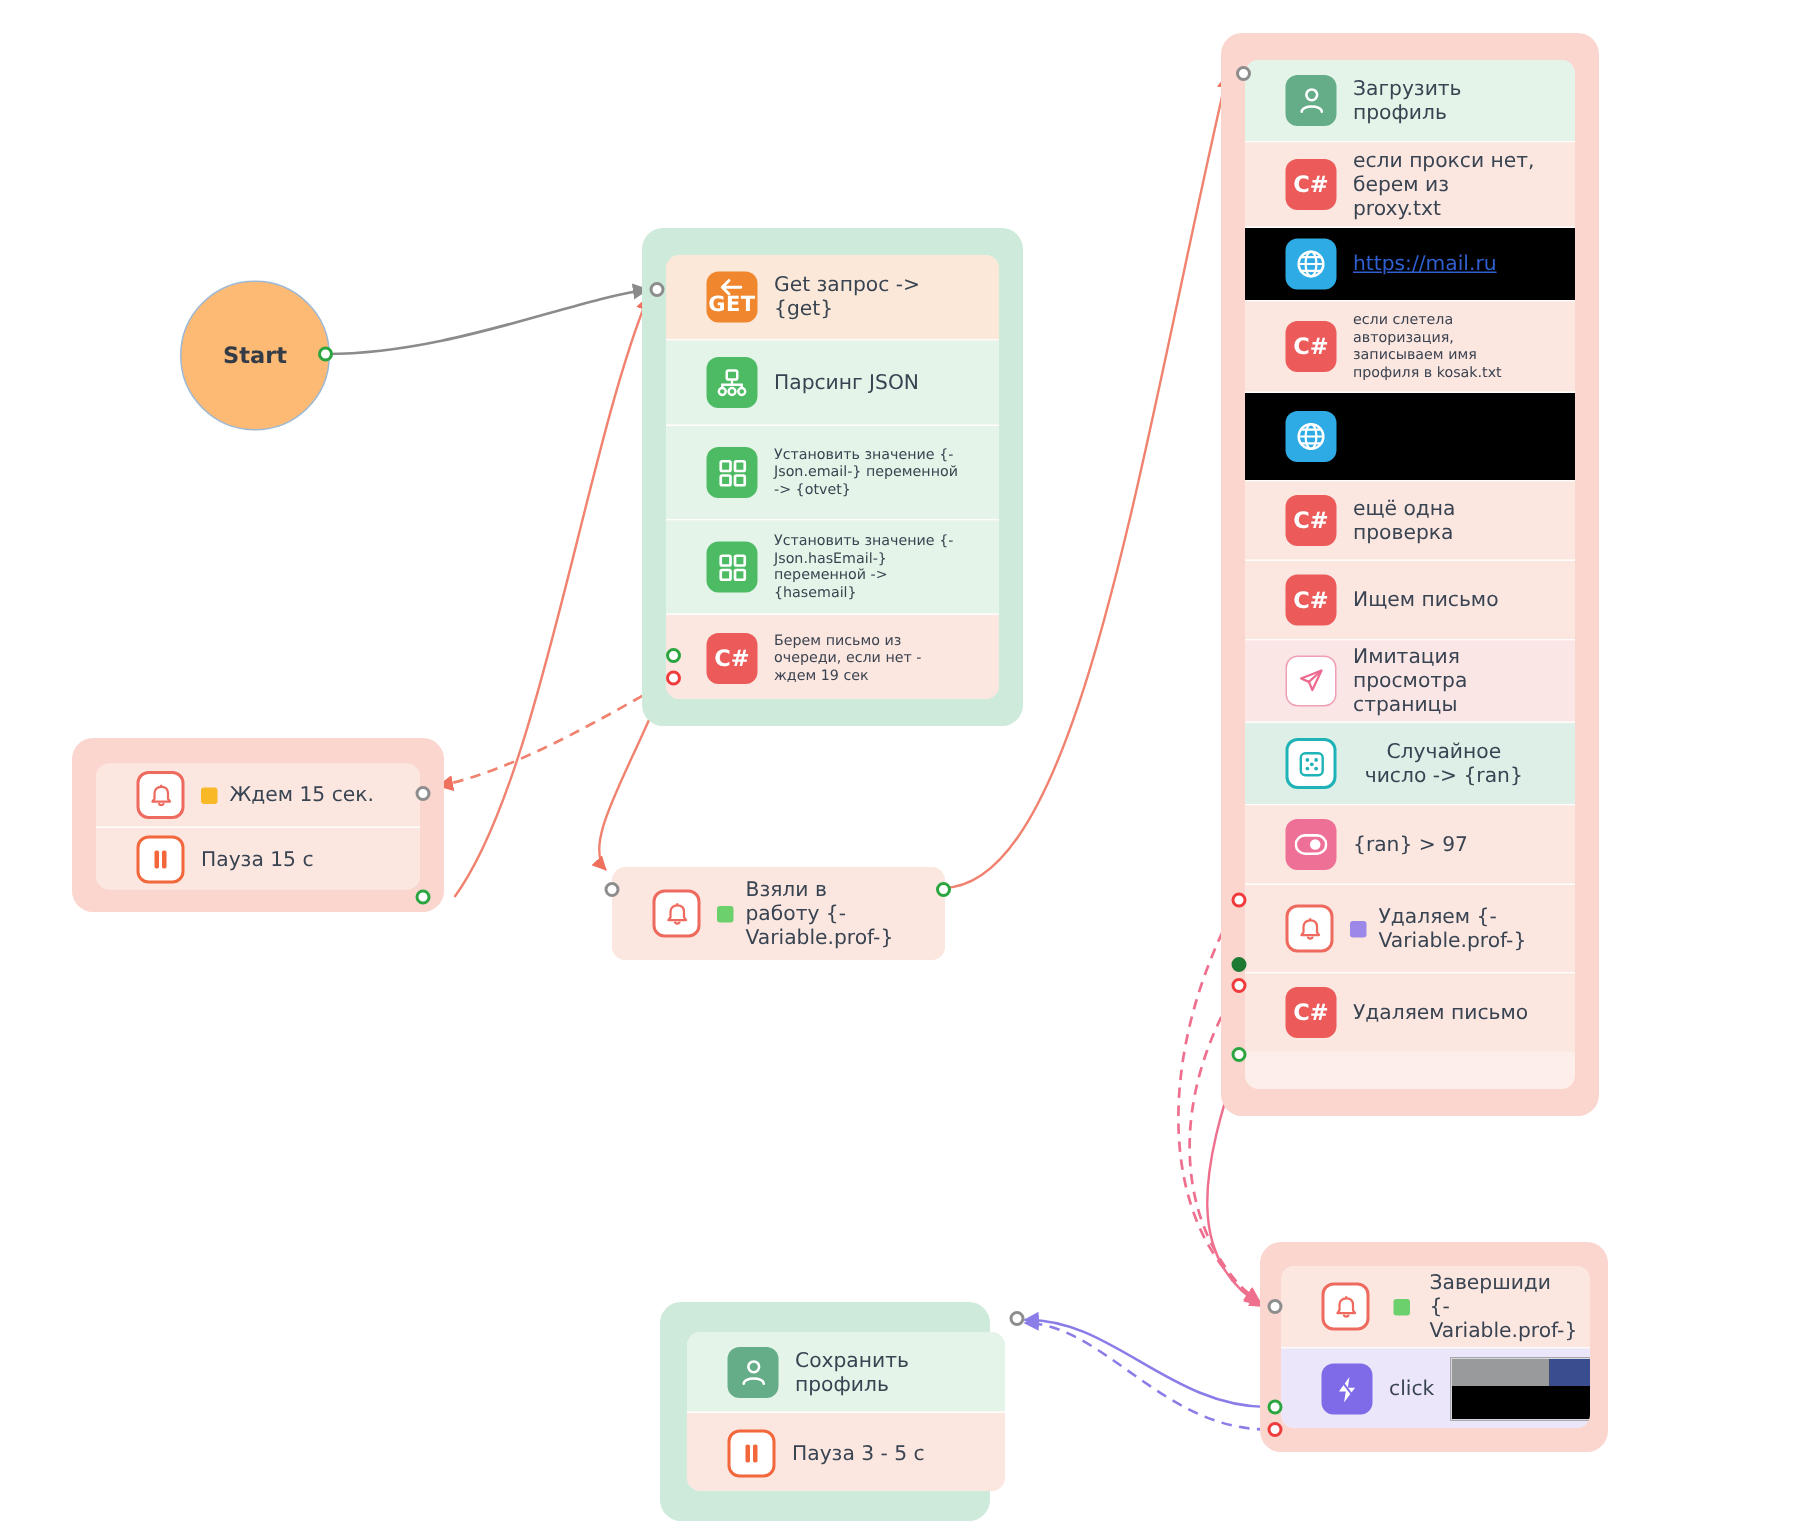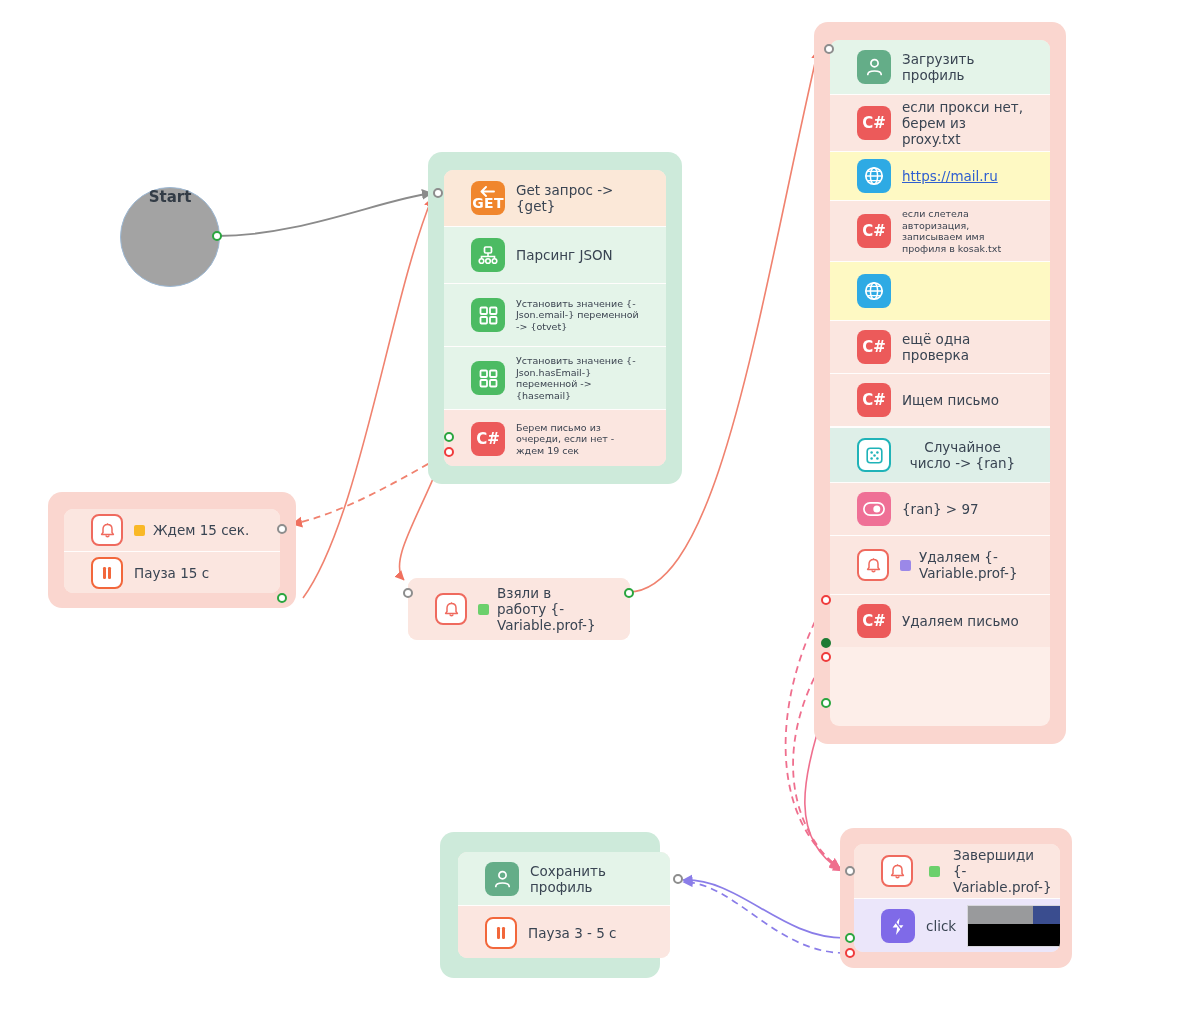--- a/index.html
+++ b/index.html
@@ -17,21 +17,21 @@
   .group.red{background:#fad6cf;}
 
   
   .card{position:absolute;border-radius:9px;overflow:hidden;box-sizing:border-box;
         background:#fdeee9;}
 
   .row{display:flex;align-items:center;gap:11px;box-sizing:border-box;
        padding:7px 27px;position:relative;}
   .row.bg-red{background:#fbe6e0;}
   .row.bg-green{background:#e4f4e9;}
-  .row.bg-blue{background:#fef9c3;}
+  .row.bg-blue{background:#000000;}
   .row.bg-orange{background:#fbe8d8;}
   .row.bg-purple{background:#ebe6fa;}
   .row.bg-teal{background:#deefe8;}
   .row.bg-pink{background:#fbe6e6;}
 
   .sep{height:1px;background:#ffffff;opacity:.85;}
 
   
   .ic{width:34px;height:34px;border-radius:8px;flex:0 0 34px;
       display:flex;align-items:center;justify-content:center;}
@@ -65,22 +65,22 @@
   .chip.purple{background:#9b88e8;}
 
   
   .thumb{width:92px;height:40px;flex:0 0 92px;border:1px solid #d8d8dd;
          background:#000;position:relative;margin-left:auto;}
   .thumb .tg{position:absolute;left:0;top:0;width:70%;height:44%;background:#999a9c;}
   .thumb .tb{position:absolute;right:0;top:0;width:30%;height:44%;background:#3a4d8f;}
 
   
   .startnode{position:absolute;width:98px;height:98px;border-radius:50%;
-    background:#a3a3a3;border:1.5px solid #9cb8d4;
-    display:flex;justify-content:center;
+    background:#fdba74;border:1.5px solid #9cb8d4;
+    display:flex;align-items:center;justify-content:center;
     font-size:15px;font-weight:bold;color:#333c46;}
 
   
   .port{position:absolute;width:10px;height:10px;border-radius:50%;
         background:#fff;box-sizing:border-box;}
   .port.green{border:2px solid #2aa53f;}
   .port.red{border:2px solid #ef3b3b;}
   .port.gray{border:2px solid #8d8d8d;}
   .port.solidgreen{background:#1d7a33;border:2px solid #1d7a33;}
 </style>
@@ -303,20 +303,29 @@
       <div class="sep"></div>
 
       <div class="row bg-red" style="height:52px;">
         <div class="ic ic-red">
           <span class="csharp">C#</span>
         </div>
         <div class="lbl">Ищем письмо</div>
       </div>
       <div class="sep"></div>
 
+      <div class="row bg-pink" style="height:54px;">
+        <div class="ic ic-out-pink">
+          <svg width="18" height="18" viewBox="0 0 18 18">
+            <path d="M16,2 L2.4,7.3 L7.6,9.6 L9.9,15 Z" fill="none" stroke="#ec6a8e" stroke-width="1.5" stroke-linejoin="round"></path>
+            <path d="M16,2 L7.6,9.6" fill="none" stroke="#ec6a8e" stroke-width="1.4"></path>
+          </svg>
+        </div>
+        <div class="lbl">Имитация просмотра страницы</div>
+      </div>
       <div class="sep"></div>
 
       <div class="row bg-teal" style="height:54px;text-align:center;">
         <div class="ic ic-out-teal">
           <svg width="19" height="19" viewBox="0 0 19 19">
             <rect x="2.2" y="2.2" width="14.6" height="14.6" rx="3" fill="none" stroke="#1fb3b8" stroke-width="1.6"></rect>
             <circle cx="6.6" cy="6.6" r="1.25" fill="#1fb3b8"></circle>
             <circle cx="12.4" cy="6.6" r="1.25" fill="#1fb3b8"></circle>
             <circle cx="9.5" cy="9.5" r="1.25" fill="#1fb3b8"></circle>
             <circle cx="6.6" cy="12.4" r="1.25" fill="#1fb3b8"></circle>
@@ -389,21 +398,21 @@
           <div class="tg"></div>
           <div class="tb"></div>
         </div>
       </div>
     </div>
   </div>
   <div class="port gray" style="left:845px;top:866px;"></div>
   <div class="port green" style="left:845px;top:933px;"></div>
   <div class="port red" style="left:845px;top:948px;"></div>
 
-  <div class="group green" style="left:440px;top:832px;width:220px;height:146px;">
+  <div class="group green" style="left:440px;top:868px;width:220px;height:146px;">
     <div class="card" style="left:18px;top:20px;width:212px;height:106px;position:absolute;">
       <div class="row bg-green" style="height:53px;">
         <div class="ic ic-greendark">
           <svg width="17" height="18" viewBox="0 0 17 18">
             <circle cx="8.5" cy="5.2" r="3.6" fill="none" stroke="#fff" stroke-width="1.7"></circle>
             <path d="M1.8,16.5 C1.8,11.8 15.2,11.8 15.2,16.5" fill="none" stroke="#fff" stroke-width="1.7" stroke-linecap="round"></path>
           </svg>
         </div>
         <div class="lbl">Сохранить профиль</div>
       </div>

